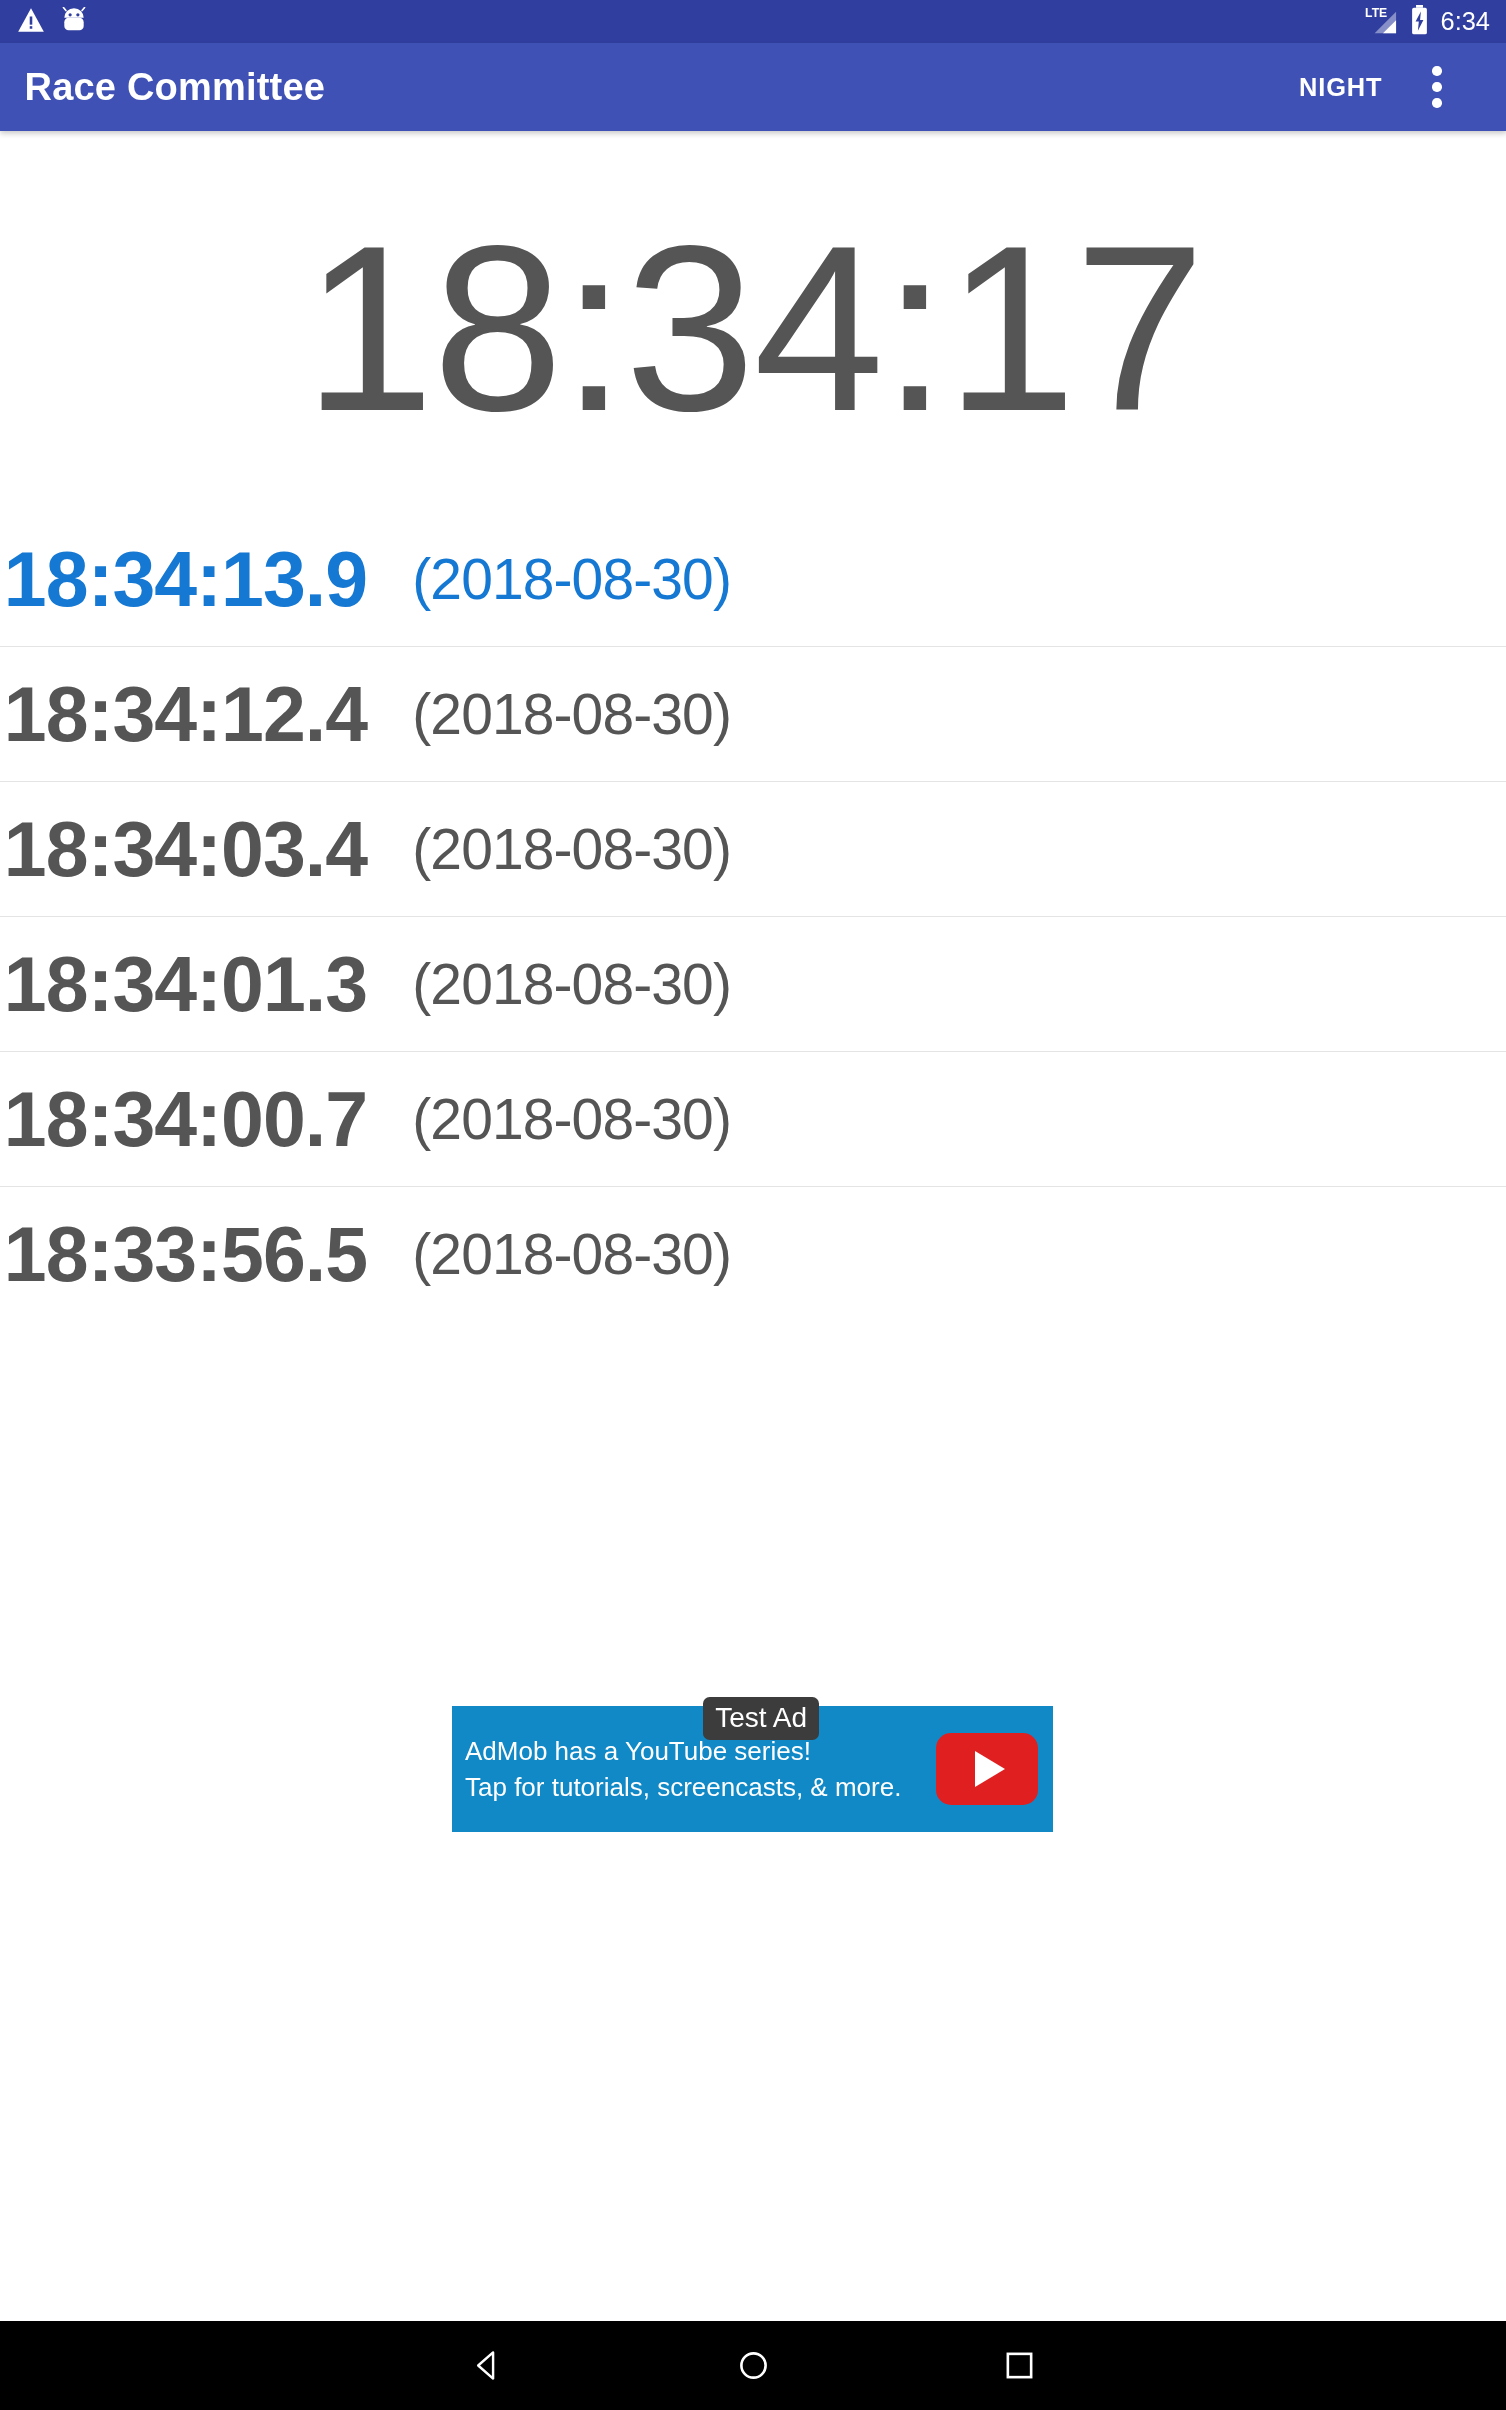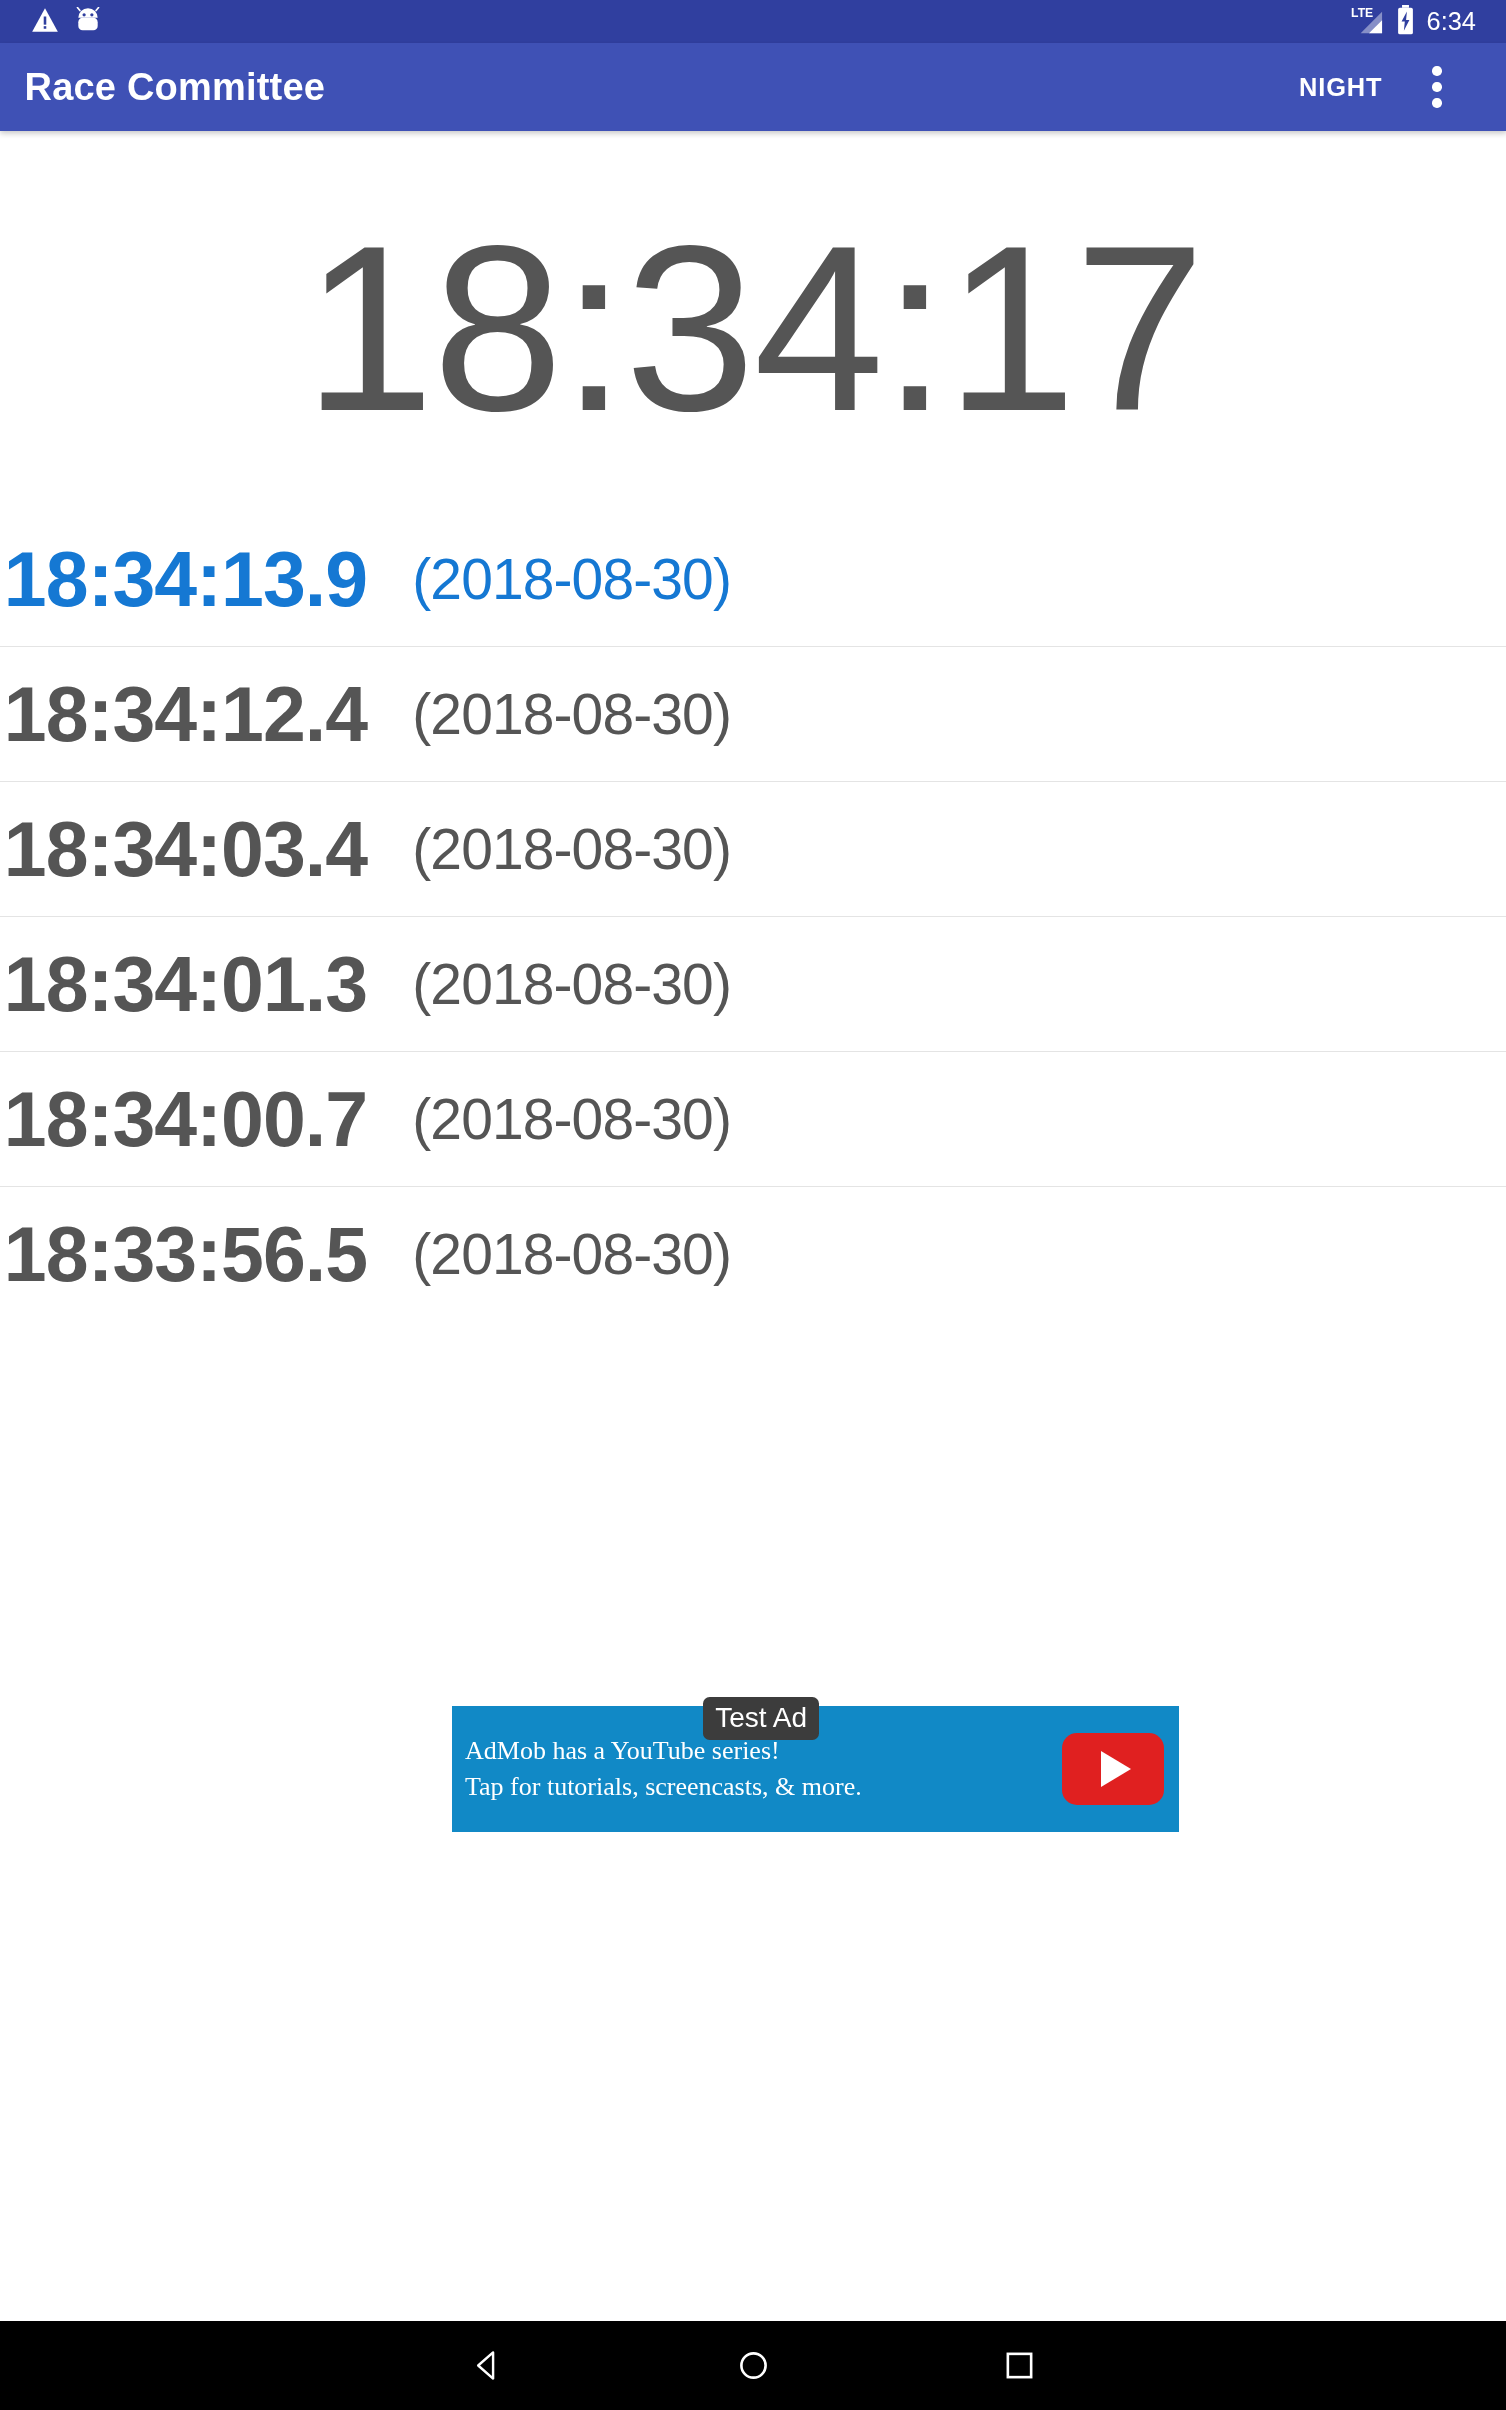--- a/index.html
+++ b/index.html
@@ -24,21 +24,21 @@
   
   .status-bar {
     position: absolute;
     top: 0; left: 0;
     width: 1507px;
     height: 43px;
     background: #303f9f;
     display: flex;
     align-items: center;
     justify-content: space-between;
-    padding: 0 31px;
+    padding: 0 17px;
     box-sizing: border-box;
   }
   .status-left {
     display: flex;
     align-items: center;
     gap: 15px;
   }
   .status-right {
     display: flex;
     align-items: center;
@@ -179,30 +179,29 @@
   .log-row.selected .log-time,
   .log-row.selected .log-date {
     color: #1578d3;
   }
 
   
   .ad-banner {
     position: absolute;
     left: 452px;
     top: 1706px;
-    width: 727px;
+    width: 601px;
     height: 126px;
     background: #1189c6;
     display: flex;
     align-items: center;
     justify-content: space-between;
     padding: 0 15px 0 13px;
     box-sizing: border-box;
     cursor: pointer;
-    font-family: Liberation Serif, serif;
   }
   .ad-text {
     display: flex;
     flex-direction: column;
     justify-content: center;
     gap: 5.6px;
   }
   .ad-line {
     color: #ffffff;
     font-size: 26px;

